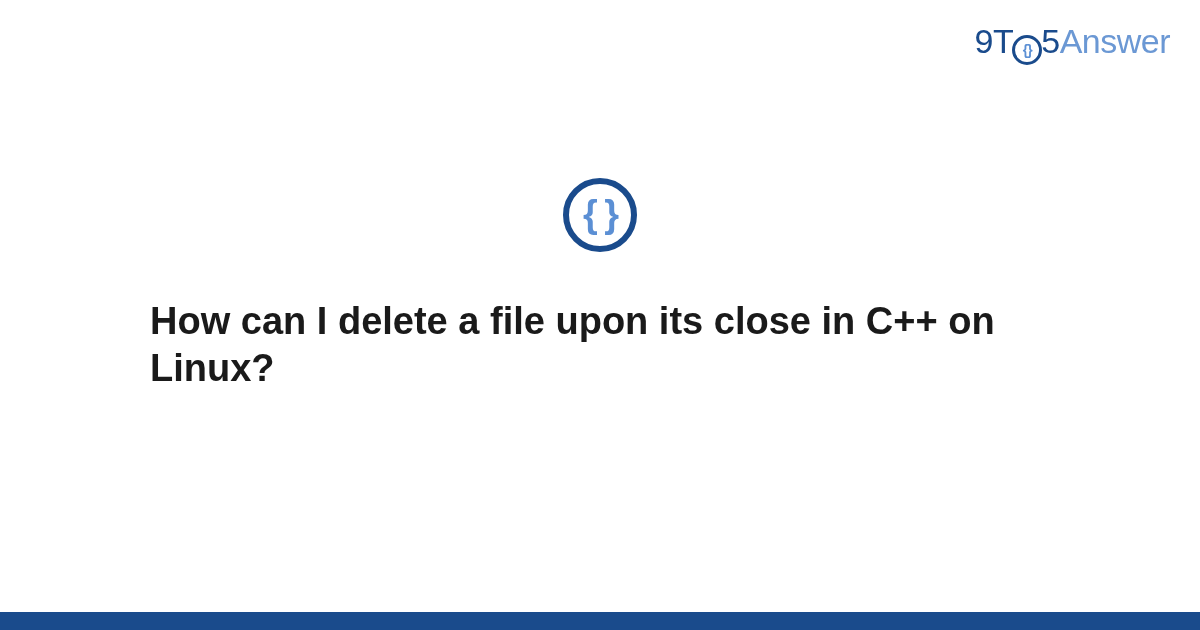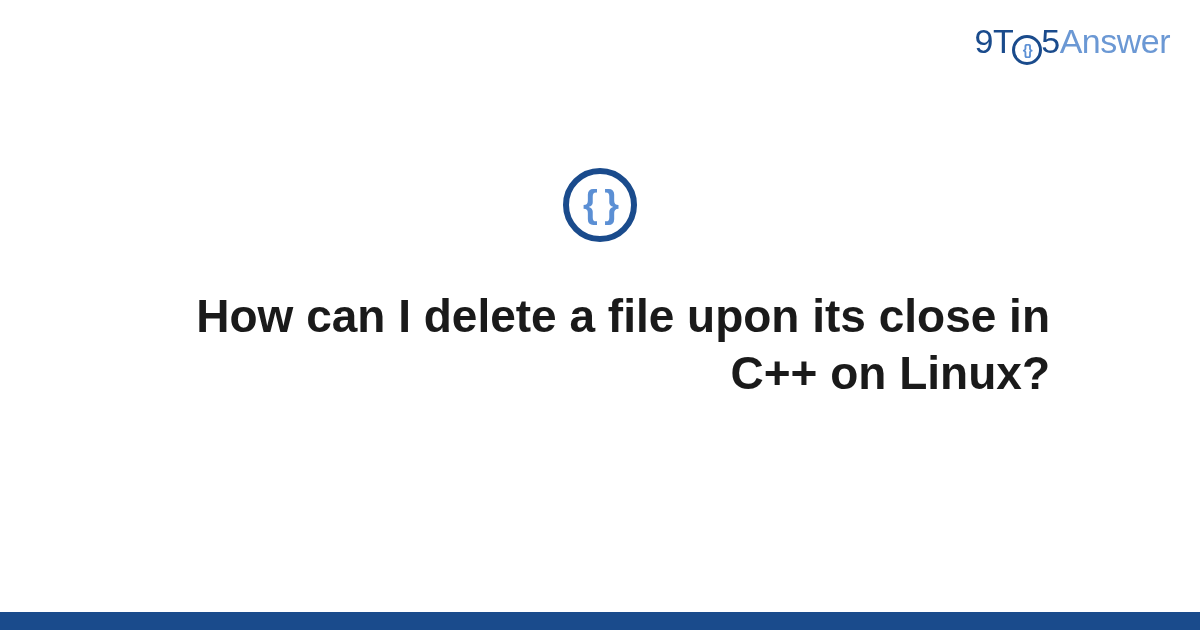--- a/index.html
+++ b/index.html
@@ -76,24 +76,24 @@
       margin-top: -30px;
     }
     .icon-braces {
       font-size: 38px;
       color: #5b8fd4;
       font-weight: bold;
       letter-spacing: -2px;
       font-family: Arial, sans-serif;
     }
     .question {
-      font-size: 46px;
+      font-size: 38px;
       font-weight: bold;
       color: #1a1a1a;
-      text-align: right;
+      text-align: left;
       line-height: 1.25;
       max-width: 900px;
     }
     .footer-bar {
       position: absolute;
       bottom: 0;
       left: 0;
       width: 100%;
       height: 18px;
       background: #1a4b8c;

